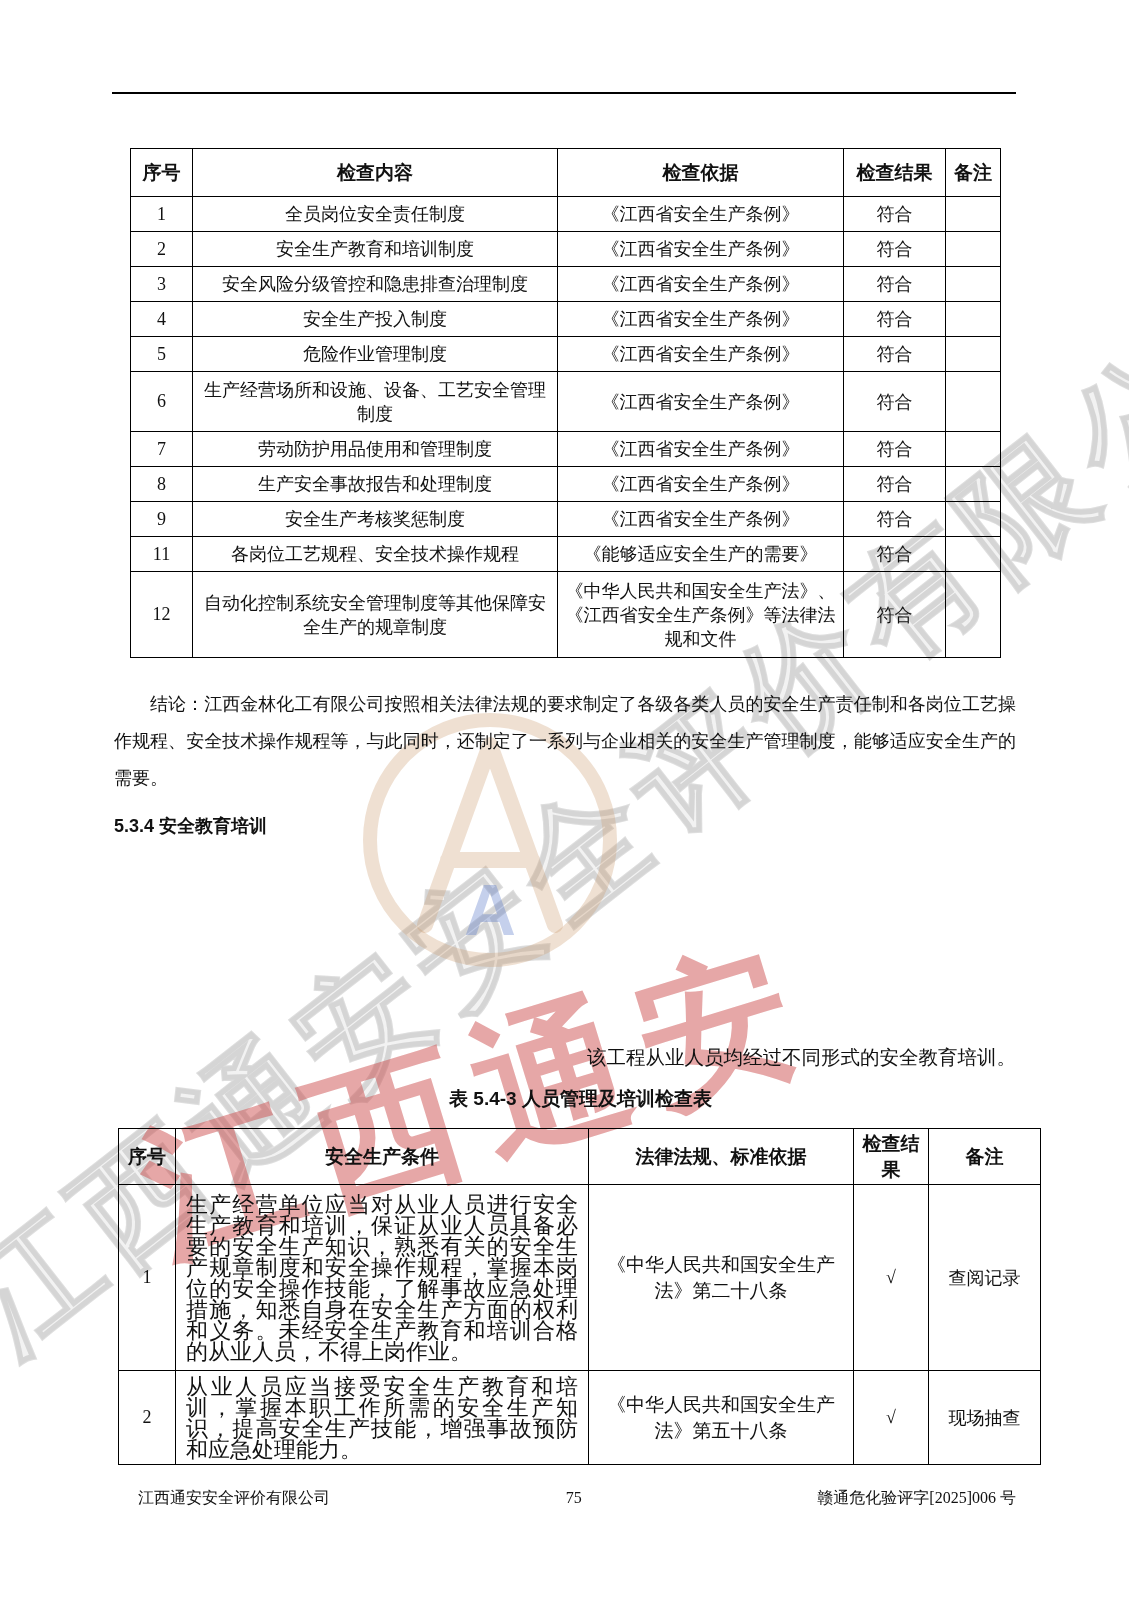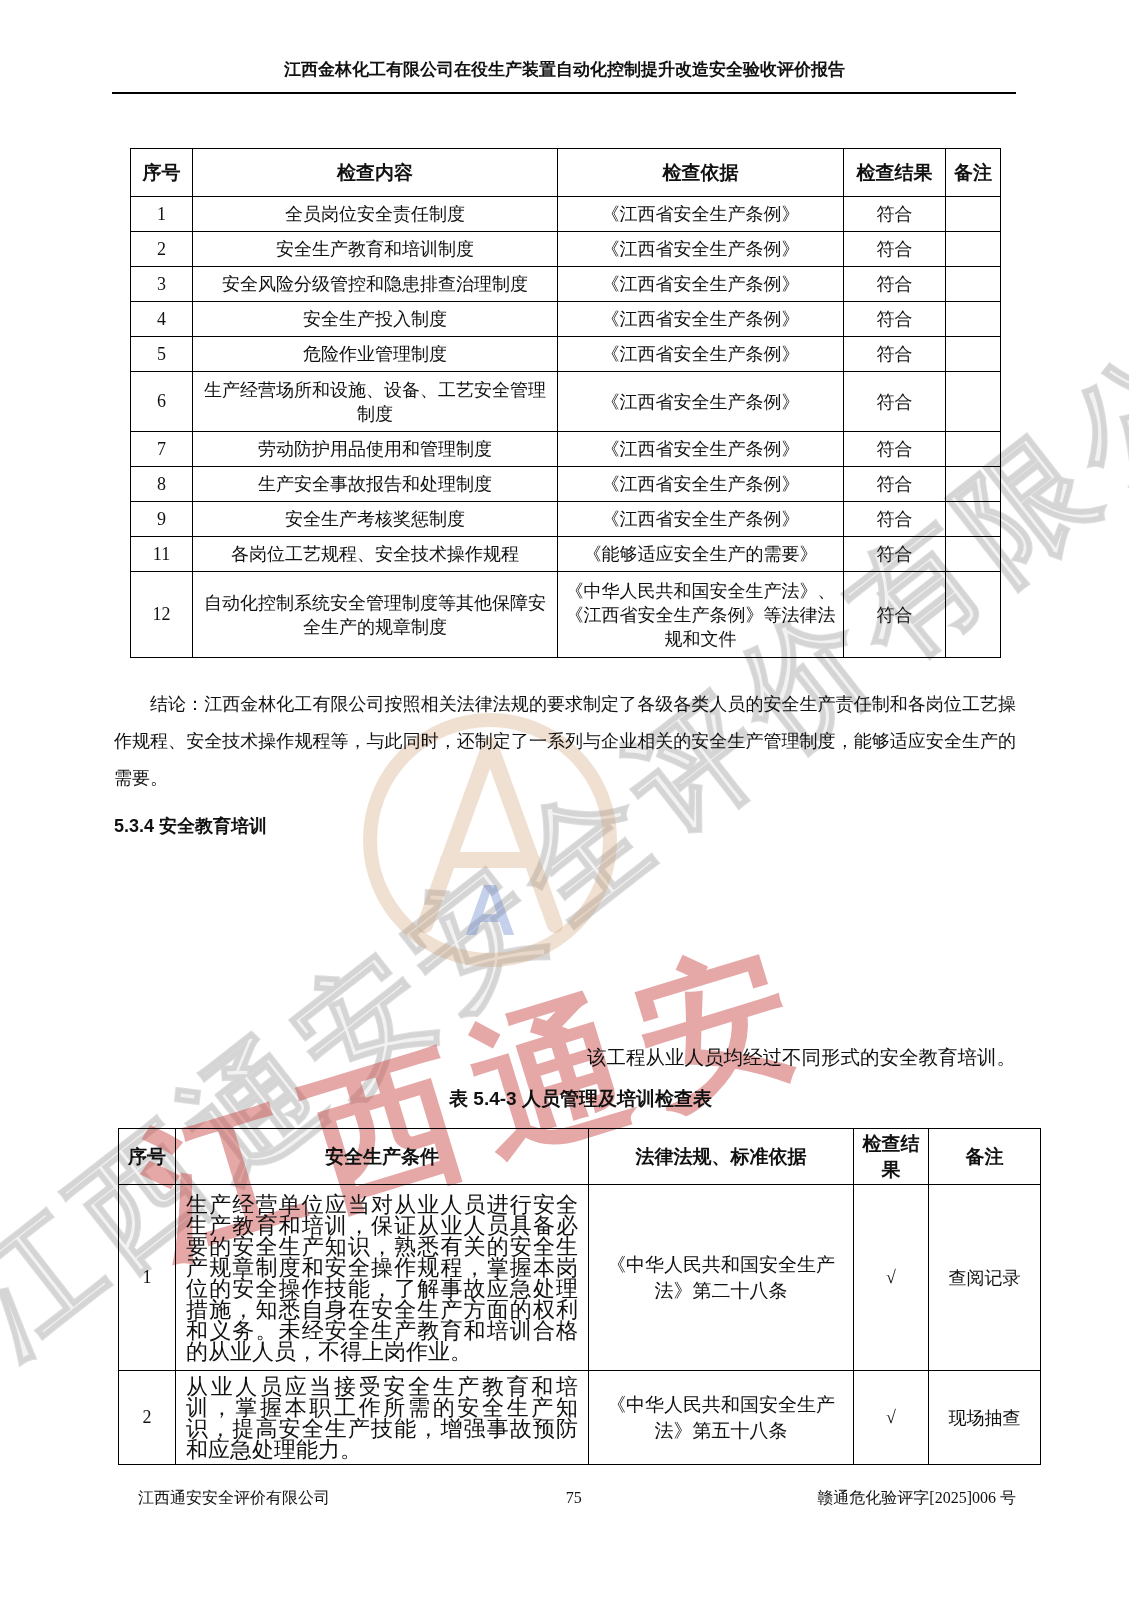--- a/index.html
+++ b/index.html
@@ -64,21 +64,20 @@
   <div class="abs wm wm-gray">江西通安安全评价有限公司</div>
   <div class="abs wm wm-red">江西通安</div>
   <div class="abs wm wm-logo">
     <svg width="300" height="300" viewBox="0 0 300 300">
       <circle cx="150" cy="150" r="120" fill="none" stroke="rgba(205,160,115,0.32)" stroke-width="14"></circle>
       <path d="M150 55 L85 235 M150 55 L215 235 M108 170 L192 170" fill="none" stroke="rgba(205,160,115,0.32)" stroke-width="16" stroke-linecap="round"></path>
       <text x="150" y="245" text-anchor="middle" font-size="72" font-weight="bold" fill="rgba(90,120,200,0.35)" font-family="Liberation Sans, sans-serif">A</text>
     </svg>
   </div>
 
-  <div class="abs hdr-title">江西金林化工有限公司在役生产装置自动化控制提升改造安全验收评价报告</div>
   <div class="abs hdr-rule"></div>
 
   <table class="abs t1">
     <colgroup>
         <col style="width:62px">
         <col style="width:365px">
         <col style="width:286px">
         <col style="width:102px">
         <col style="width:55px">
       </colgroup>

